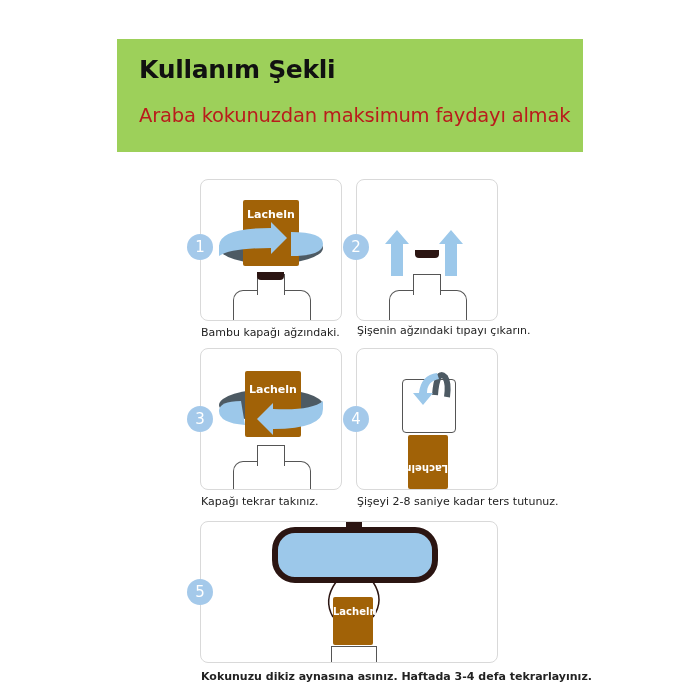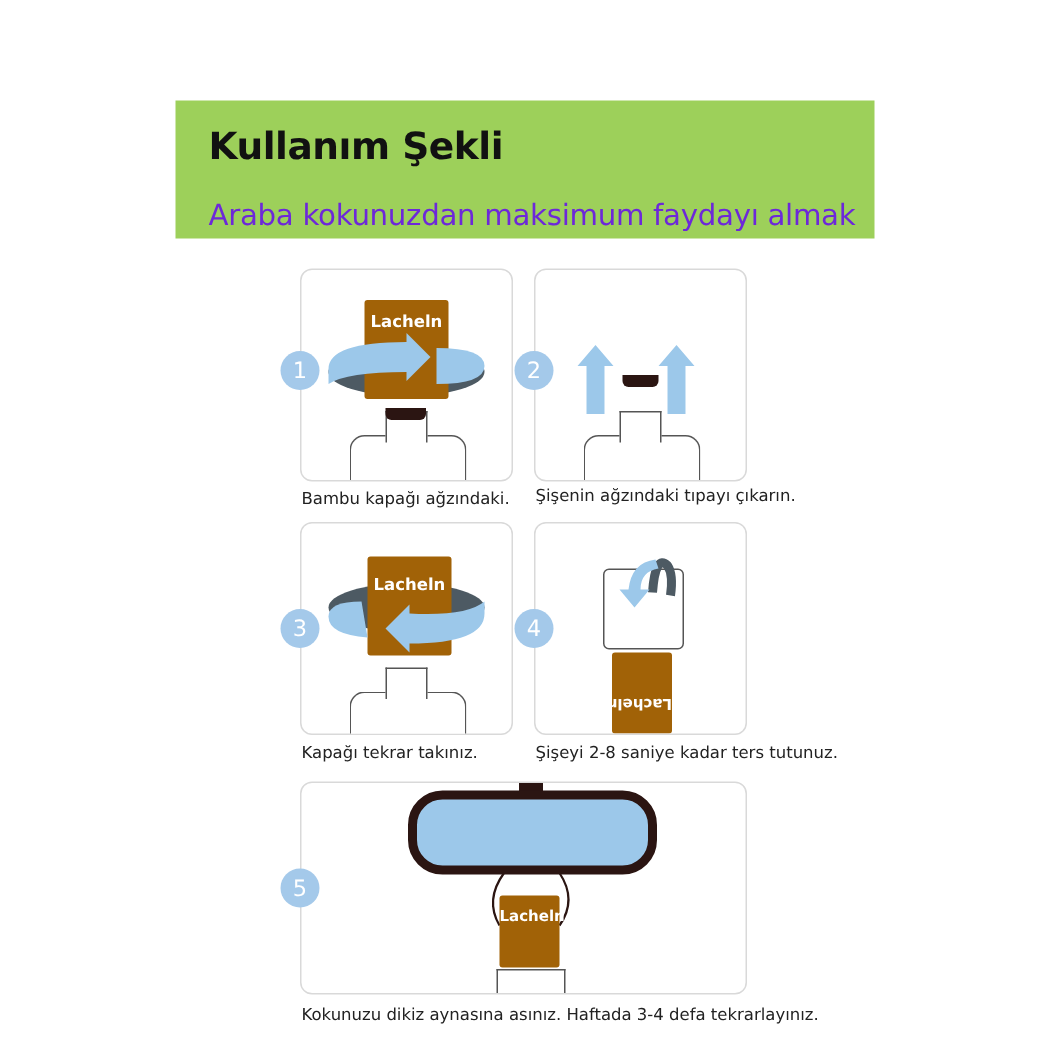--- a/index.html
+++ b/index.html
@@ -1,19 +1,19 @@
 <!DOCTYPE html>
 <html><head>
 <meta charset="utf-8">
 <style>
   html, body { margin:0; padding:0; background:#ffffff; }
   body { width:700px; height:700px; position:relative; overflow:hidden; font-family:"DejaVu Sans", sans-serif; }
-  .banner { position:absolute; left:117px; top:39px; width:466px; height:92px; background:#9dd05a;margin-top:28px; }
+  .banner { position:absolute; left:117px; top:39px; width:466px; height:113px; background:#9dd05a; }
   .banner h1 { position:absolute; left:22px; top:16px; margin:0; font-size:25px; font-weight:bold; color:#111; letter-spacing:-0.3px; }
-  .banner p { position:absolute; left:22px; top:63px; margin:0; font-size:19.5px; line-height:27px; color:#6d28d9; width:460px; letter-spacing:-0.2px; }
+  .banner p { position:absolute; left:22px; top:63px; margin:0; font-size:19.5px; line-height:27px; color:#b91c1c; width:460px; letter-spacing:-0.2px; }
   .panel { position:absolute; border:1px solid #d9d9d9; border-radius:8px; background:#fff; overflow:hidden; }
   .num { position:absolute; width:26px; height:26px; border-radius:50%; background:#a4c9ea; color:#fff; font-size:15px; text-align:center; line-height:26px; }
   .cap { position:absolute; font-size:11px; color:#222; white-space:nowrap; }
   .bottle { position:absolute; border:1px solid #555; border-bottom:none; border-radius:10px 10px 0 0; background:#fff; }
   .neck { position:absolute; border:1px solid #555; border-bottom:none; background:#fff; }
   .capbox { position:absolute; background:#a16207; color:#fff; font-weight:bold; font-size:11px; text-align:center; border-radius:2px; }
   .stopper { position:absolute; background:#2b1512; border-radius:0 0 4px 4px; }
   svg { position:absolute; }
 </style>
 </head>
@@ -90,13 +90,13 @@
     <rect x="74" y="8" width="160" height="50" rx="20" fill="#9cc8ea" stroke="#2b1512" stroke-width="6"></rect>
     <path d="M135 60 Q122 78 132 95" fill="none" stroke="#2b1512" stroke-width="1.5"></path>
     <path d="M172 60 Q184 78 172 95" fill="none" stroke="#2b1512" stroke-width="1.5"></path>
   </svg>
   <div class="capbox" style="left:132px;top:75px;width:40px;height:48px;">
       <div style="margin-top:9px;font-size:10px;">Lacheln</div>
     </div>
   <div style="position:absolute;left:130px;top:124px;width:44px;height:20px;border:1px solid #555;border-bottom:none;background:#fff;"></div>
 </div>
 <div class="num" style="left:187px;top:579px;">5</div>
-<div class="cap" style="left:201px;top:670px;">Kokunuzu dikiz aynasına asınız. Haftada 3-4 defa tekrarlayınız.</div>
+<div class="cap" style="left:201px;top:670px;font-weight:bold;">Kokunuzu dikiz aynasına asınız. Haftada 3-4 defa tekrarlayınız.</div>
 
 </body></html>

